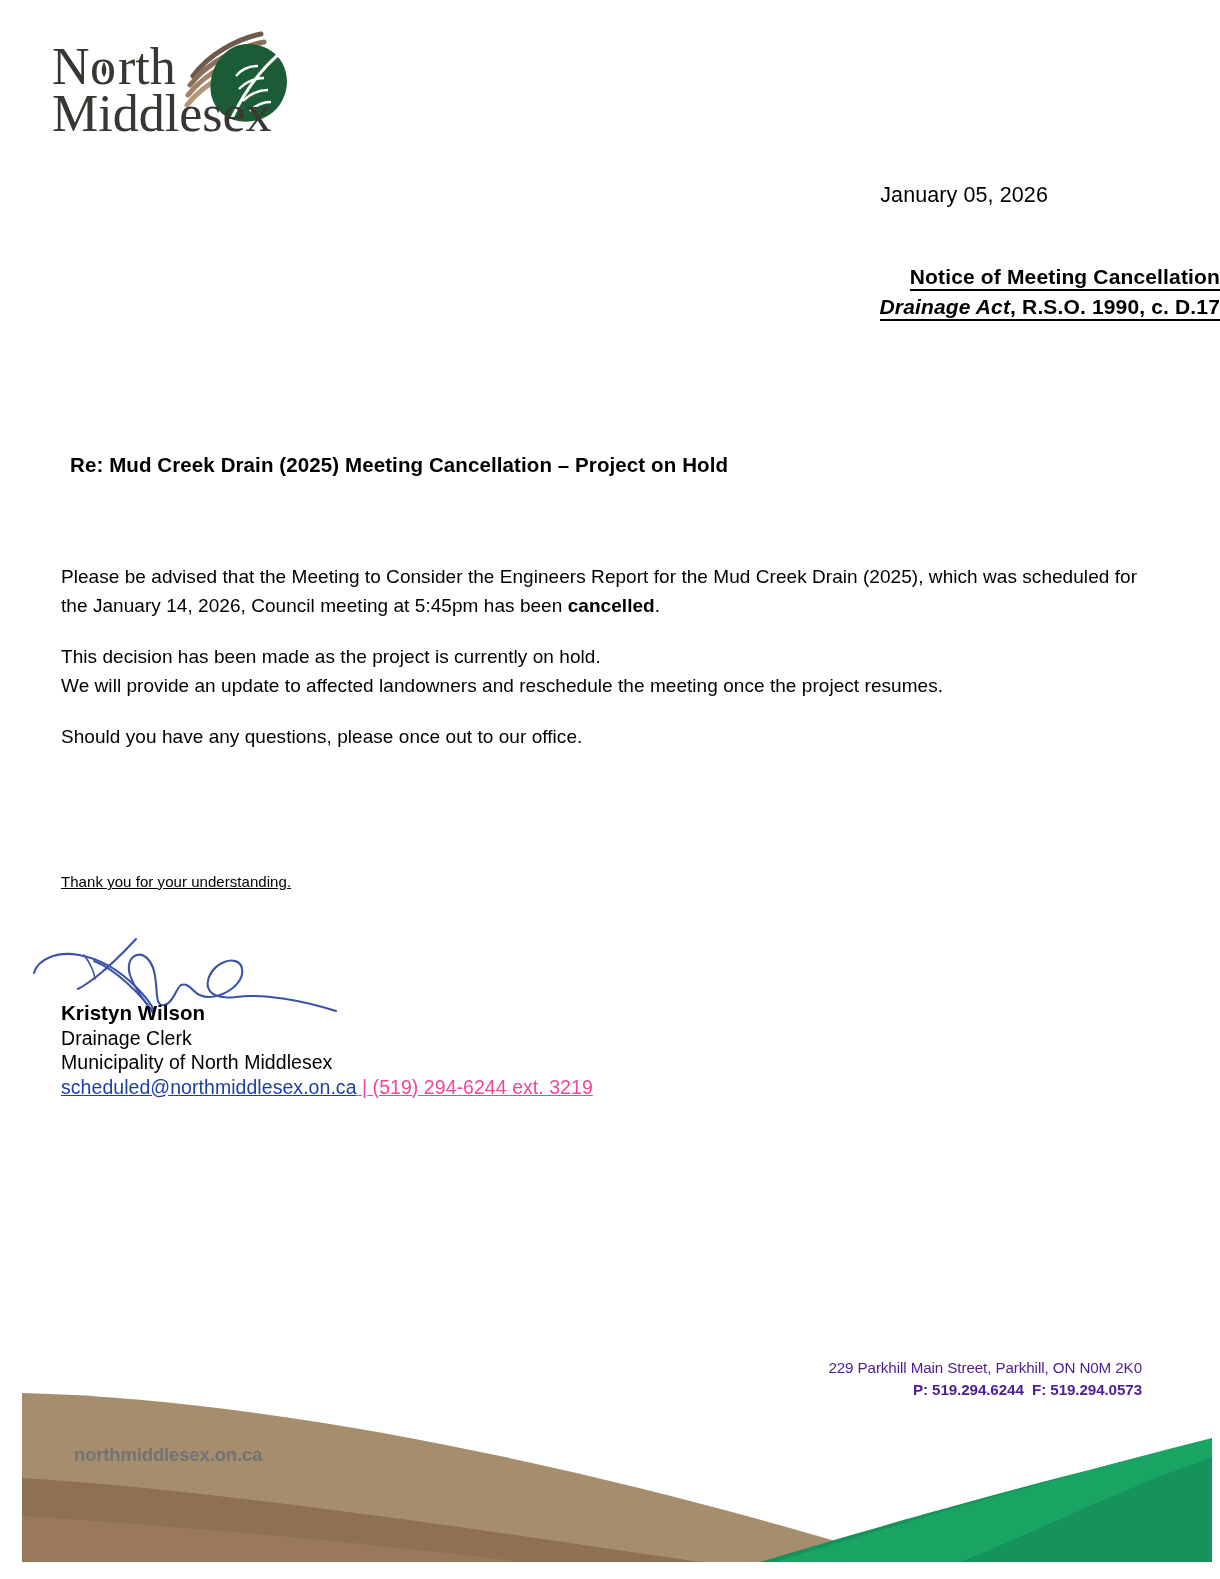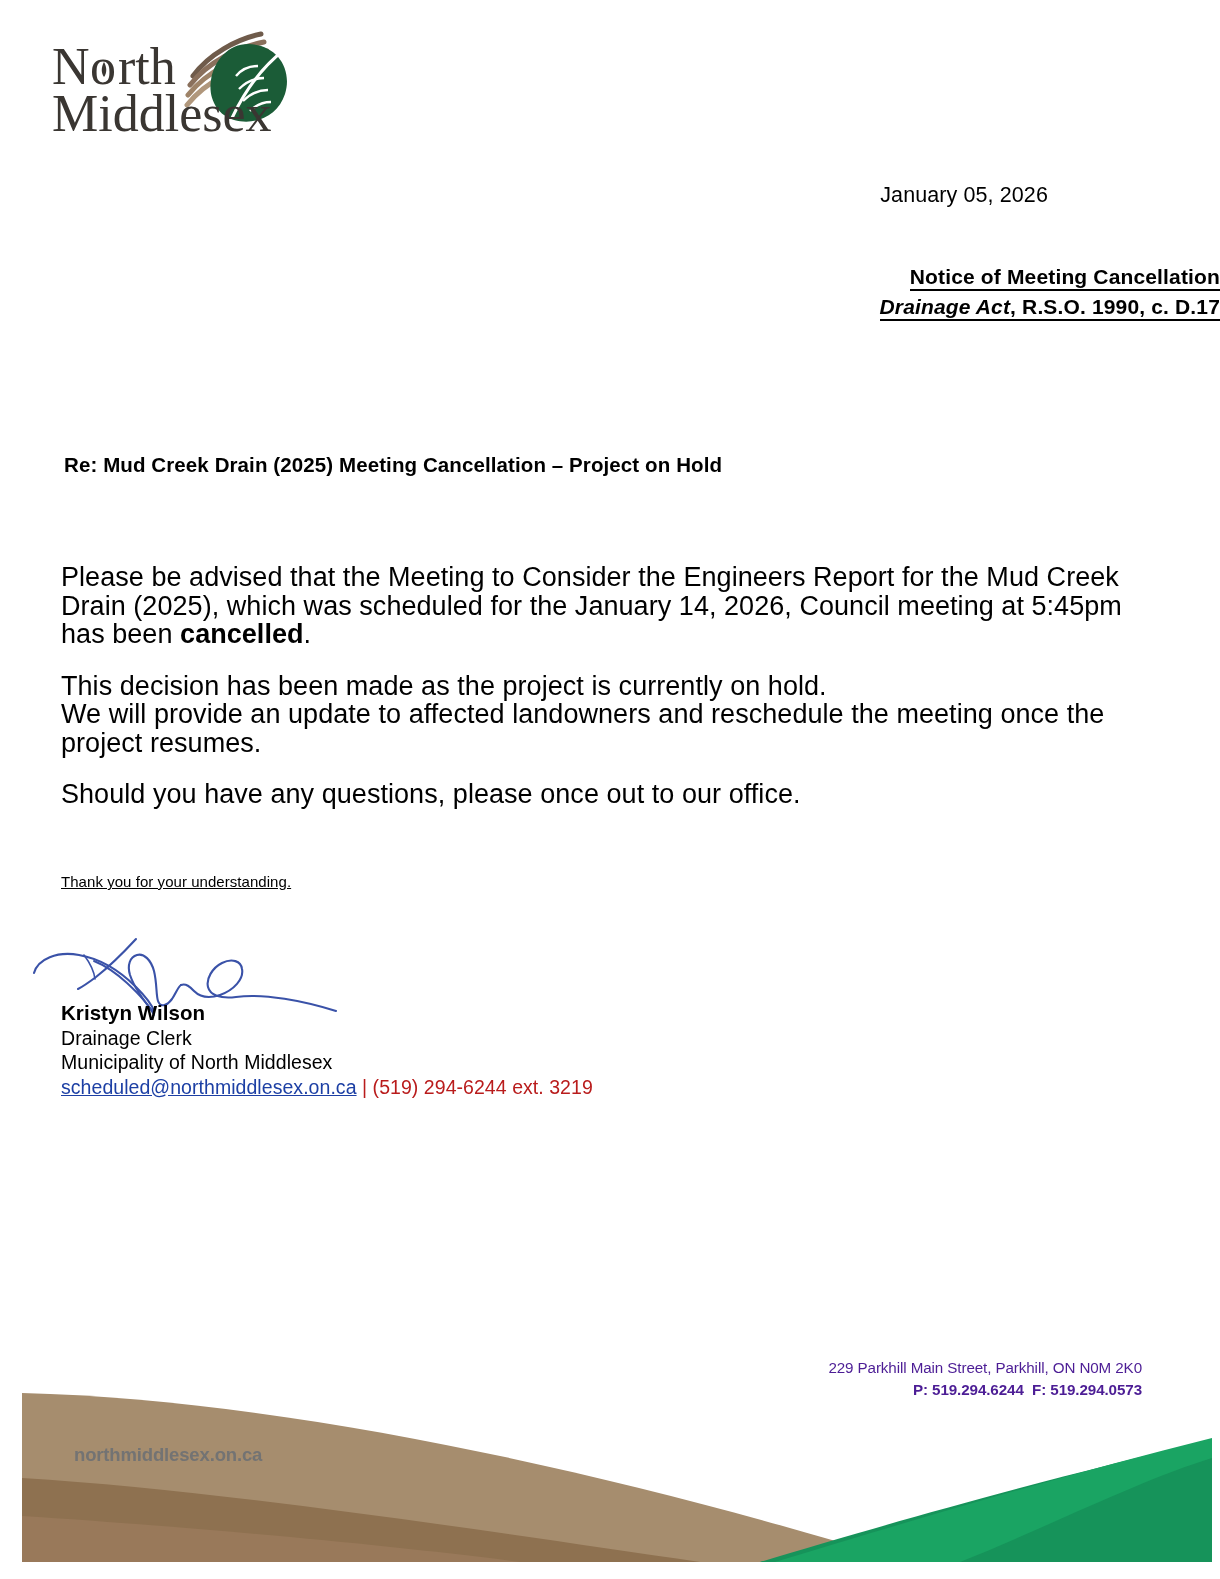--- a/index.html
+++ b/index.html
@@ -71,35 +71,35 @@
     border-bottom: 2px solid #000;
     padding-bottom: 1px;
   }
   .title-line2 .act {
     font-style: italic;
   }
 
   
   .subject {
     position: absolute;
-    left: 64px;
+    left: 70px;
     top: 453px;
     font-size: 20.5px;
     font-weight: bold;
     letter-spacing: 0.1px;
     white-space: nowrap;
   }
 
   
   .body-wrap {
     position: absolute;
     left: 61px;
     top: 563px;
     width: 1098px;
-    font-size: 27px;
+    font-size: 19px;
     line-height: 28.5px;
     letter-spacing: 0.05px;
   }
   .para { margin: 0 0 23px 0; }
   .para:last-child { margin-bottom: 0; }
   .para b { font-weight: bold; }
 
   
   .closing {
     position: absolute;
@@ -129,21 +129,21 @@
     font-size: 19.5px;
     line-height: 24.5px;
     letter-spacing: 0.05px;
     white-space: nowrap;
   }
   .sig-name { font-weight: bold; font-size: 20.5px; }
   .sig-email {
     color: #1c3fa4;
     text-decoration: underline;
   }
-  .sig-contact { color: #b91c1c; }
+  .sig-contact { color: #ec4899; text-decoration: underline; }
 
   
   .footer-graphic {
     position: absolute;
     left: 0;
     top: 1330px;
     width: 1220px;
     height: 249px;
   }
   .footer-graphic svg { display: block; }

